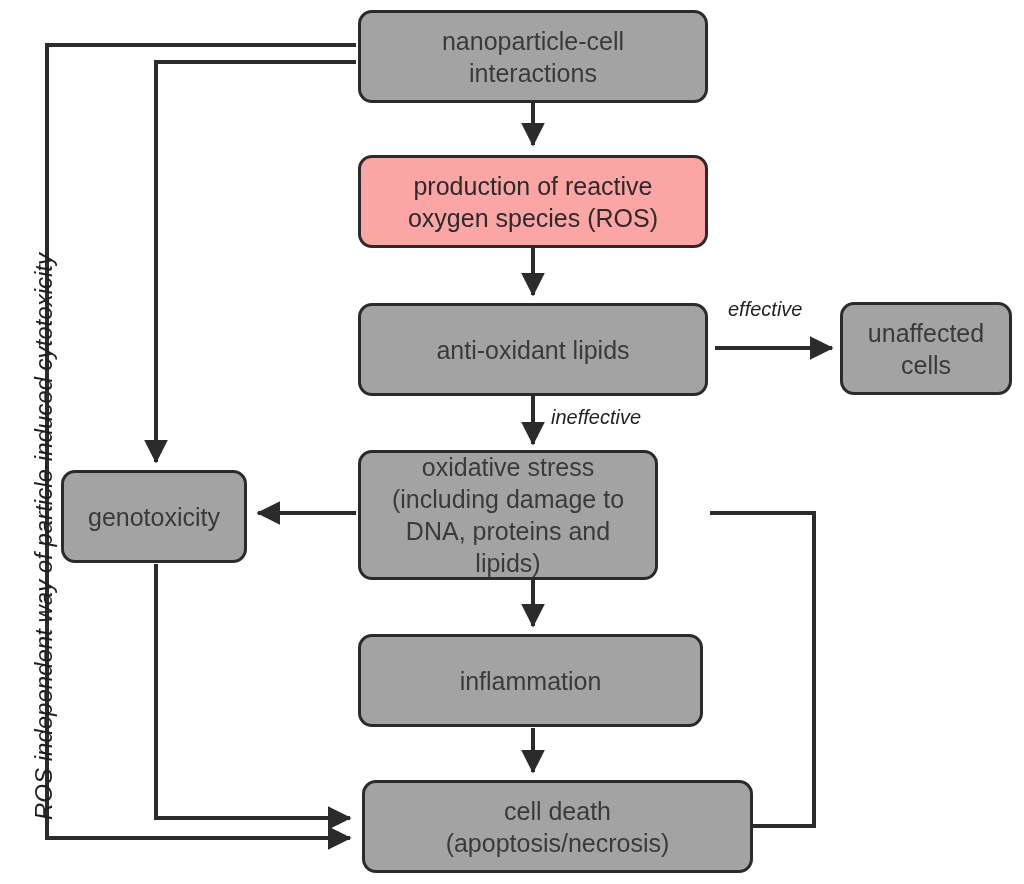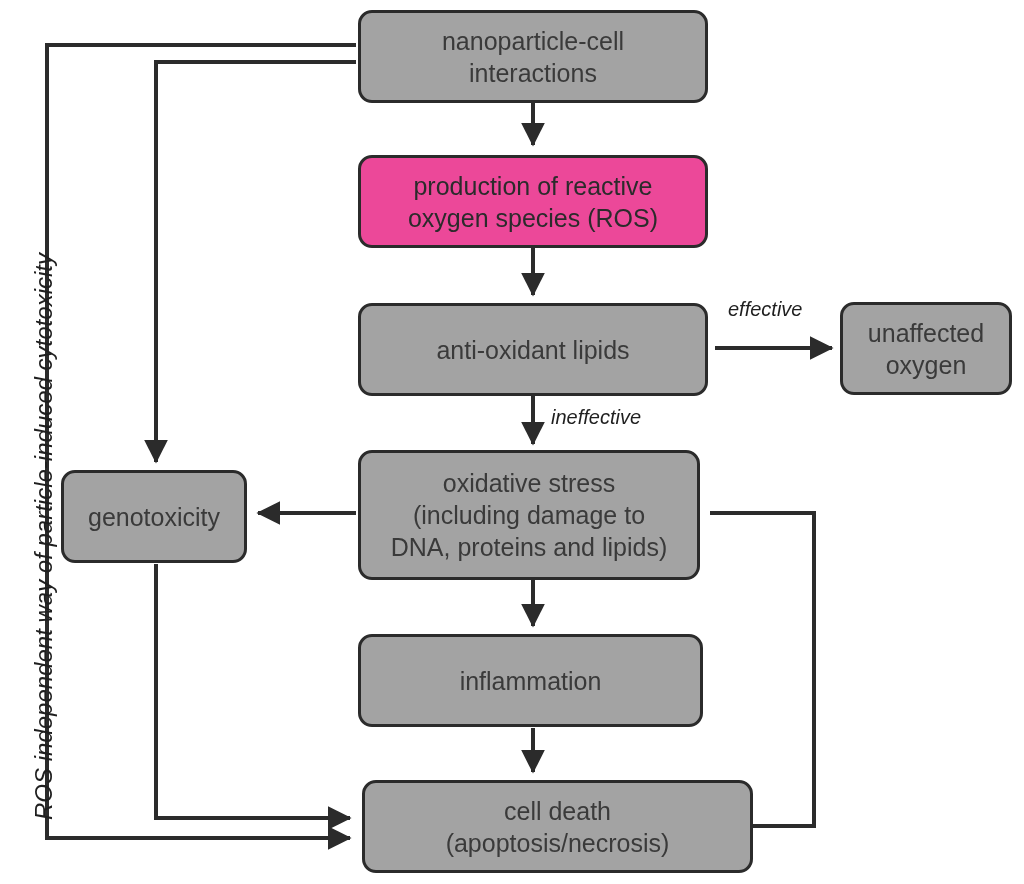--- a/index.html
+++ b/index.html
@@ -34,21 +34,21 @@
     align-items: center;
     justify-content: center;
     text-align: center;
     color: #3a3a3a;
     font-size: 25px;
     line-height: 1.28;
     padding: 4px 10px;
     white-space: pre-line;
   }
   .node-box.highlight {
-    background: #ec4899;
+    background: #fca5a5;
     border-color: #2b2b2b;
     color: #2b2b2b;
   }
   .edge-label {
     position: absolute;
     font-style: italic;
     font-size: 20px;
     color: #1f1f1f;
     white-space: nowrap;
   }
@@ -104,23 +104,23 @@
 
   <div class="node-box" style="left:358px; top:10px; width:350px; height:93px;">nanoparticle-cell
 interactions</div>
 
   <div class="node-box highlight" style="left:358px; top:155px; width:350px; height:93px;">production of reactive
 oxygen species (ROS)</div>
 
   <div class="node-box" style="left:358px; top:303px; width:350px; height:93px;">anti-oxidant lipids</div>
 
   <div class="node-box" style="left:840px; top:302px; width:172px; height:93px;">unaffected
-oxygen</div>
+cells</div>
 
-  <div class="node-box" style="left:358px; top:450px; width:342px; height:130px;">oxidative stress
+  <div class="node-box" style="left:358px; top:450px; width:300px; height:130px;">oxidative stress
 (including damage to
 DNA, proteins and lipids)</div>
 
   <div class="node-box" style="left:61px; top:470px; width:186px; height:93px;">genotoxicity</div>
 
   <div class="node-box" style="left:358px; top:634px; width:345px; height:93px;">inflammation</div>
 
   <div class="node-box" style="left:362px; top:780px; width:391px; height:93px;">cell death
 (apoptosis/necrosis)</div>
 

